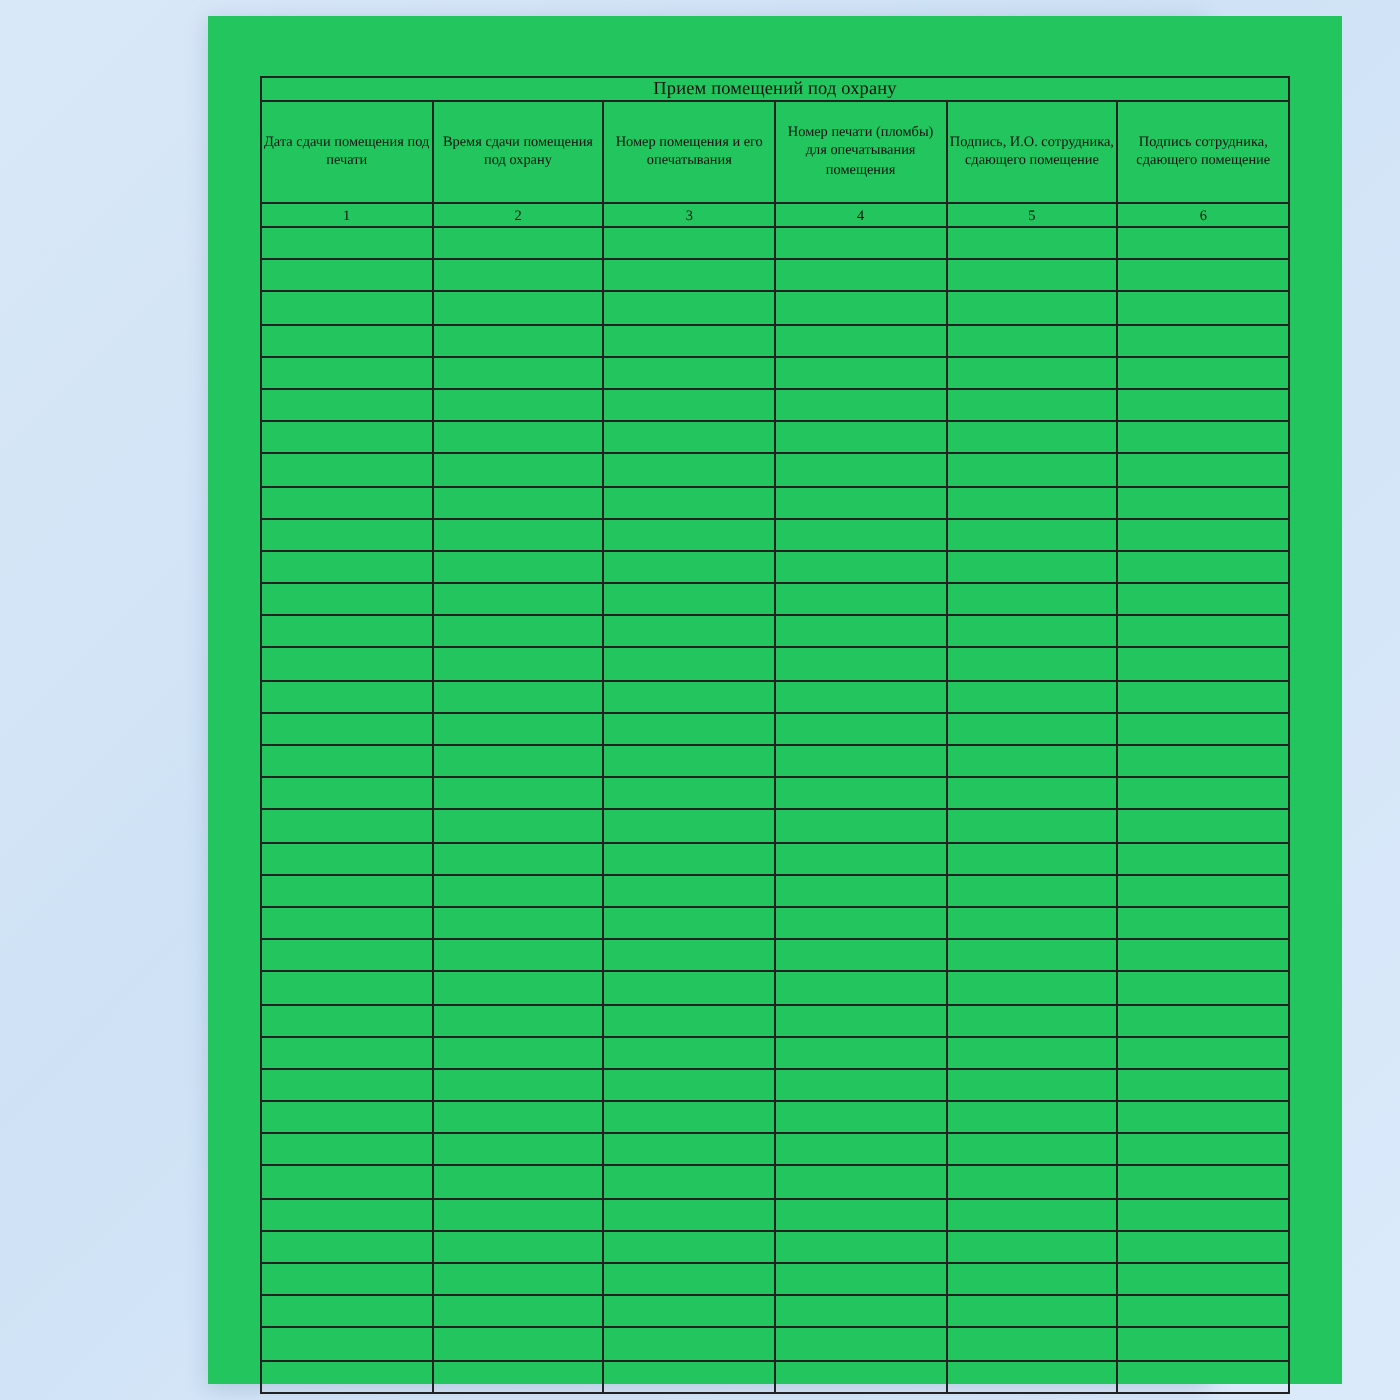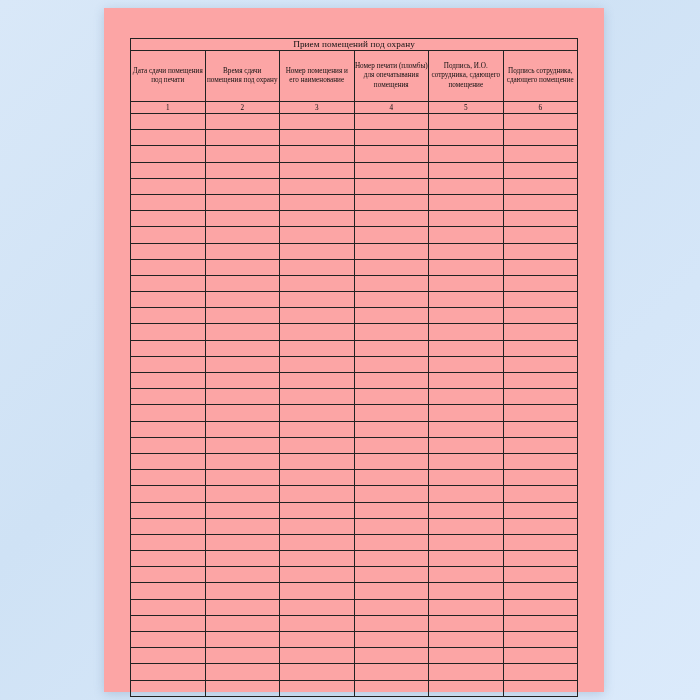--- a/index.html
+++ b/index.html
@@ -25,23 +25,23 @@
     top: 8px;
     width: 500px;
     height: 684px;
     background: #ffffff;
     box-shadow: 0 2px 10px rgba(60,90,130,0.22);
   }
   .sheet {
     position: absolute;
     left: 104px;
     top: 8px;
-    width: 500px;
+    width: 567px;
     height: 684px;
-    background: #fca5a5;
+    background: #22c55e;
     box-sizing: border-box;
     padding: 30px 26px 26px 26px;
   }
   table.doc {
     border-collapse: collapse;
     width: 100%;
     table-layout: fixed;
   }
   table.doc td, table.doc th {
     border: 1px solid #222222;
@@ -94,21 +94,21 @@
 
 <div class="sheet">
   <table class="doc">
     <tbody>
       <tr>
         <td class="title-cell" colspan="6">Прием помещений под охрану</td>
       </tr>
       <tr>
         <td class="head-cell col1">Дата сдачи помещения под печати</td>
         <td class="head-cell col2">Время сдачи помещения под охрану</td>
-        <td class="head-cell col3">Номер помещения и его наименование</td>
+        <td class="head-cell col3">Номер помещения и его опечатывания</td>
         <td class="head-cell col4">Номер печати (пломбы) для опечатывания помещения</td>
         <td class="head-cell col5">Подпись, И.О. сотрудника, сдающего помещение</td>
         <td class="head-cell col6">Подпись сотрудника, сдающего помещение</td>
       </tr>
       <tr>
         <td class="num-cell">1</td>
         <td class="num-cell">2</td>
         <td class="num-cell">3</td>
         <td class="num-cell">4</td>
         <td class="num-cell">5</td>

